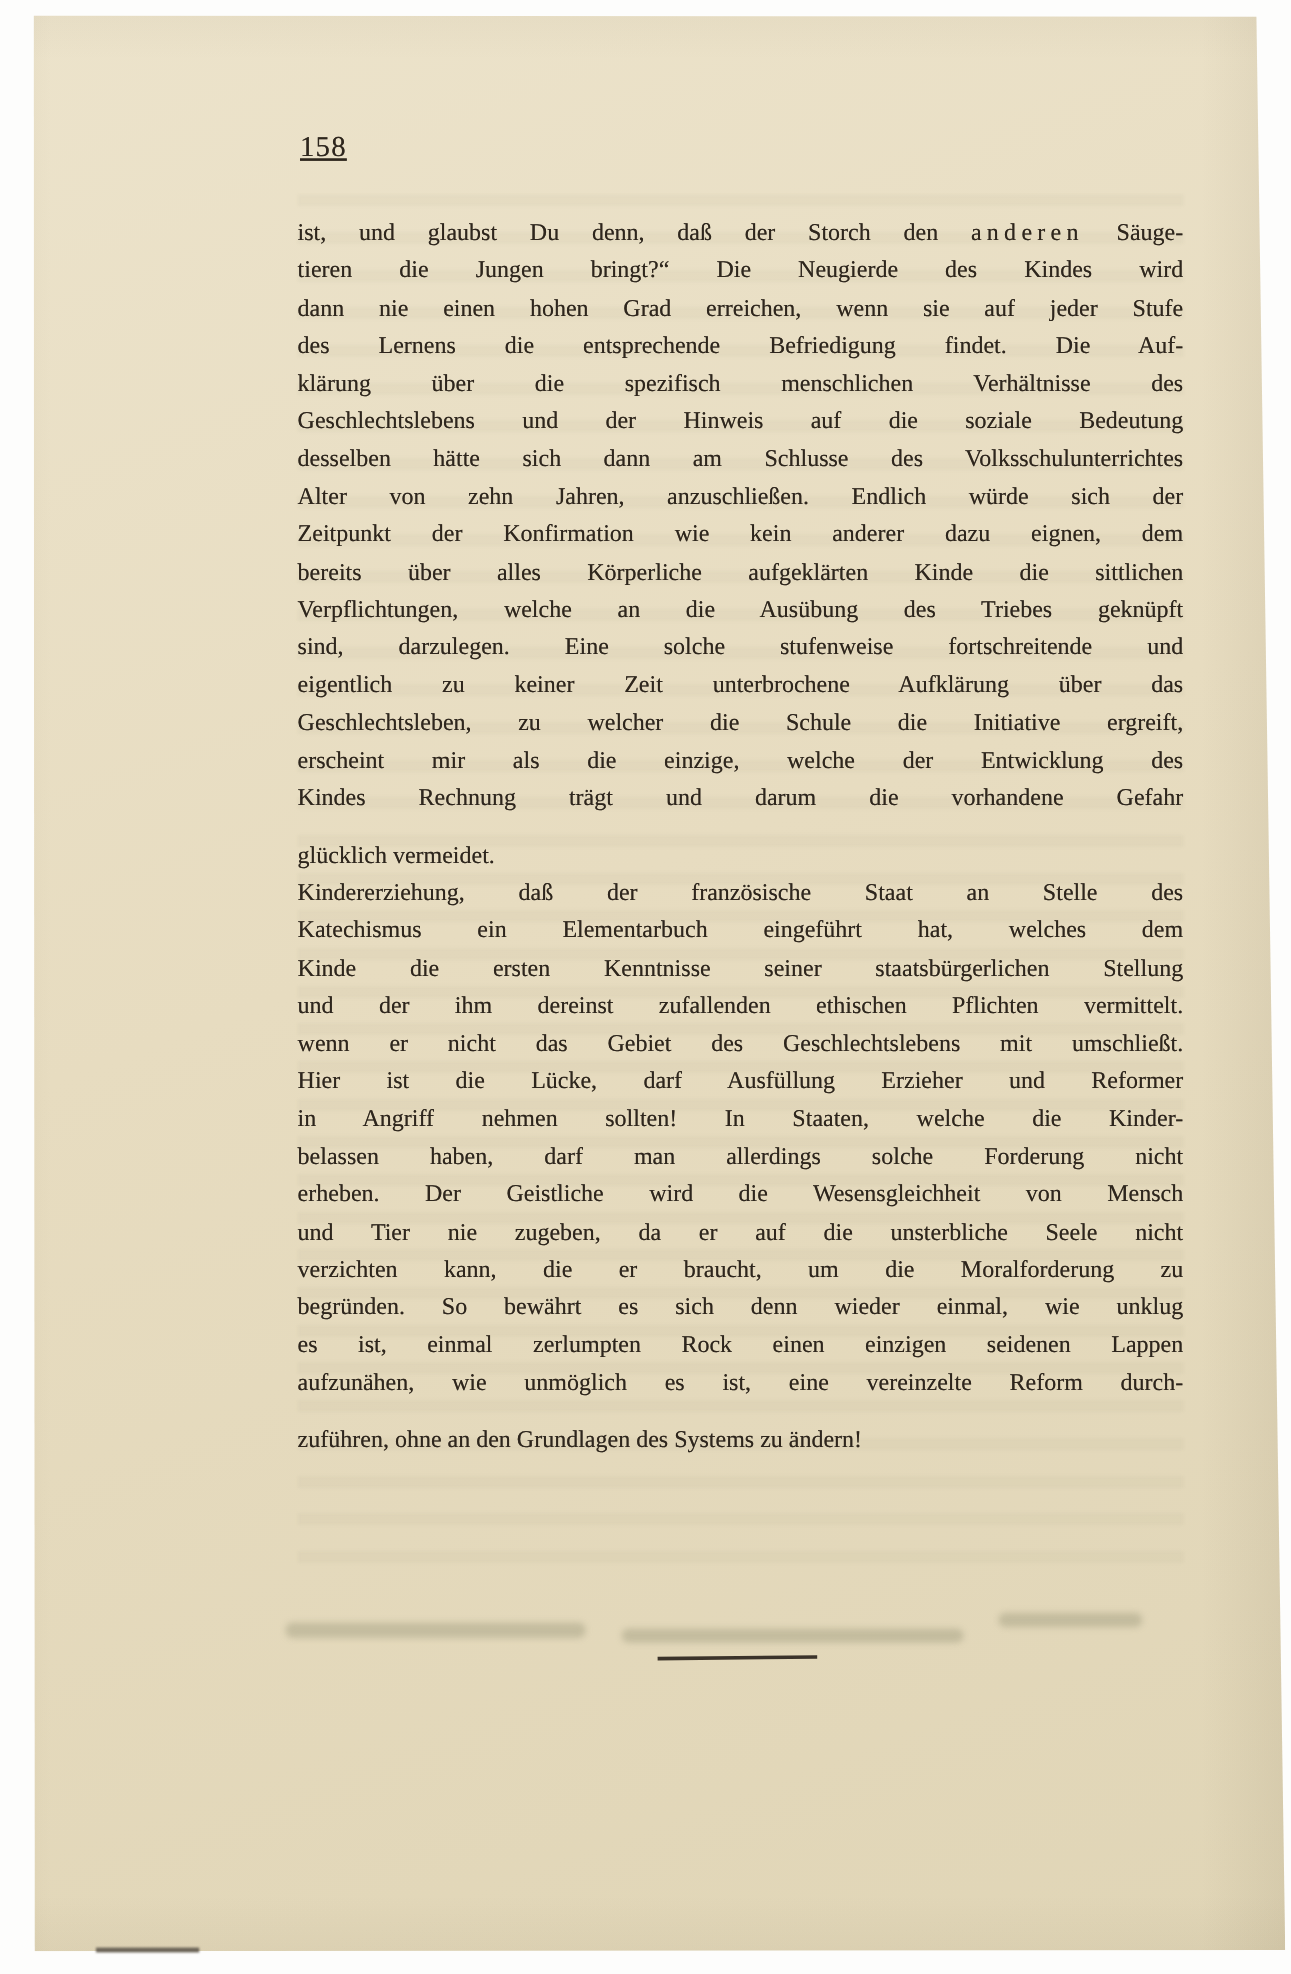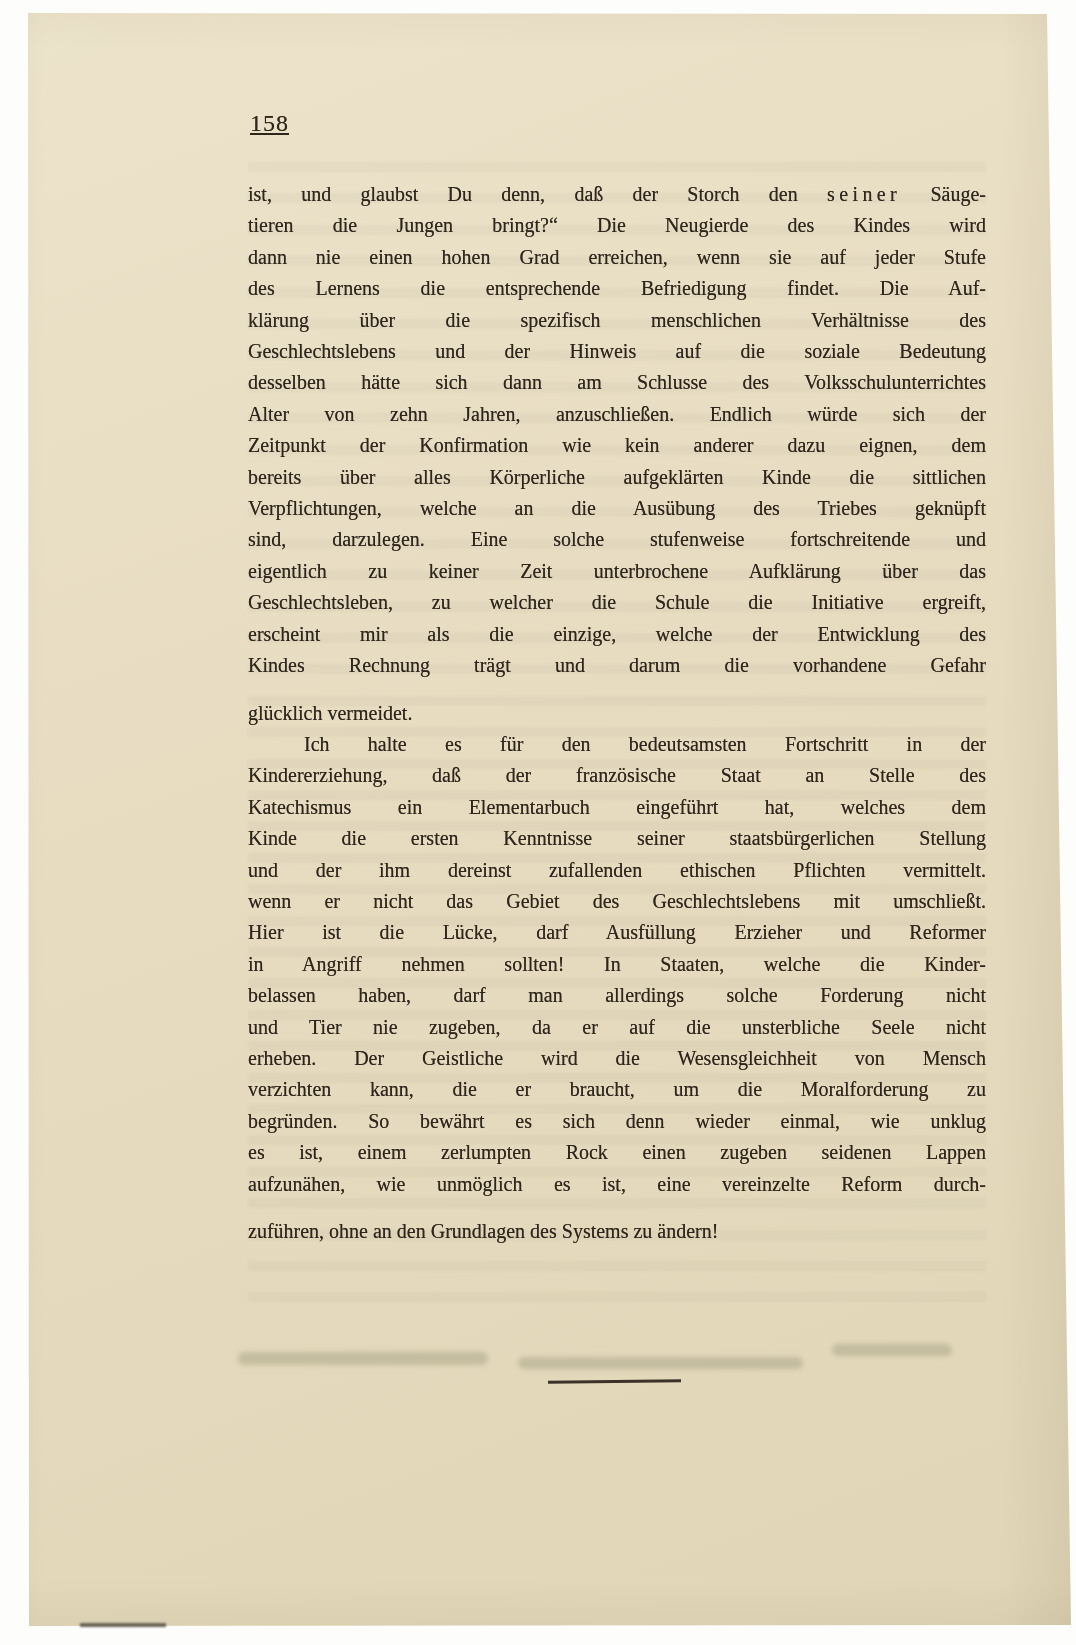--- a/index.html
+++ b/index.html
@@ -71,53 +71,52 @@
 
 <div class="scan">
   <div class="paper"></div>
 
   <div class="bleed-overlay"></div>
 
   <div class="page-number">158</div>
 
   <div class="text-block">
       <div class="paragraph">
-        <div class="line"><span>ist, und glaubst Du denn, daß der Storch den </span><span class="sp">seiner</span><span> Säuge-</span></div>
+        <div class="line"><span>ist, und glaubst Du denn, daß der Storch den </span><span class="sp">anderen</span><span> Säuge-</span></div>
         <div class="line"><span>tieren die Jungen bringt?“ Die Neugierde des Kindes wird</span></div>
         <div class="line"><span>dann nie einen hohen Grad erreichen, wenn sie auf jeder Stufe</span></div>
         <div class="line"><span>des Lernens die entsprechende Befriedigung findet. Die Auf-</span></div>
         <div class="line"><span>klärung über die spezifisch menschlichen Verhältnisse des</span></div>
         <div class="line"><span>Geschlechtslebens und der Hinweis auf die soziale Bedeutung</span></div>
         <div class="line"><span>desselben hätte sich dann am Schlusse des Volksschulunterrichtes</span></div>
         <div class="line"><span>Alter von zehn Jahren, anzuschließen. Endlich würde sich der</span></div>
         <div class="line"><span>Zeitpunkt der Konfirmation wie kein anderer dazu eignen, dem</span></div>
         <div class="line"><span>bereits über alles Körperliche aufgeklärten Kinde die sittlichen</span></div>
         <div class="line"><span>Verpflichtungen, welche an die Ausübung des Triebes geknüpft</span></div>
         <div class="line"><span>sind, darzulegen. Eine solche stufenweise fortschreitende und</span></div>
         <div class="line"><span>eigentlich zu keiner Zeit unterbrochene Aufklärung über das</span></div>
         <div class="line"><span>Geschlechtsleben, zu welcher die Schule die Initiative ergreift,</span></div>
         <div class="line"><span>erscheint mir als die einzige, welche der Entwicklung des</span></div>
         <div class="line"><span>Kindes Rechnung trägt und darum die vorhandene Gefahr</span></div>
         <div class="line last"><span>glücklich vermeidet.</span></div>
       </div>
       <div class="paragraph">
-        <div class="line indent"><span>Ich halte es für den bedeutsamsten Fortschritt in der</span></div>
         <div class="line"><span>Kindererziehung, daß der französische Staat an Stelle des</span></div>
         <div class="line"><span>Katechismus ein Elementarbuch eingeführt hat, welches dem</span></div>
         <div class="line"><span>Kinde die ersten Kenntnisse seiner staatsbürgerlichen Stellung</span></div>
         <div class="line"><span>und der ihm dereinst zufallenden ethischen Pflichten vermittelt.</span></div>
         <div class="line"><span>wenn er nicht das Gebiet des Geschlechtslebens mit umschließt.</span></div>
         <div class="line"><span>Hier ist die Lücke, darf Ausfüllung Erzieher und Reformer</span></div>
         <div class="line"><span>in Angriff nehmen sollten! In Staaten, welche die Kinder-</span></div>
         <div class="line"><span>belassen haben, darf man allerdings solche Forderung nicht</span></div>
+        <div class="line"><span>erheben. Der Geistliche wird die Wesensgleichheit von Mensch</span></div>
         <div class="line"><span>und Tier nie zugeben, da er auf die unsterbliche Seele nicht</span></div>
-        <div class="line"><span>erheben. Der Geistliche wird die Wesensgleichheit von Mensch</span></div>
         <div class="line"><span>verzichten kann, die er braucht, um die Moralforderung zu</span></div>
         <div class="line"><span>begründen. So bewährt es sich denn wieder einmal, wie unklug</span></div>
-        <div class="line"><span>es ist, einem zerlumpten Rock einen zugeben seidenen Lappen</span></div>
+        <div class="line"><span>es ist, einmal zerlumpten Rock einen einzigen seidenen Lappen</span></div>
         <div class="line"><span>aufzunähen, wie unmöglich es ist, eine vereinzelte Reform durch-</span></div>
         <div class="line last"><span>zuführen, ohne an den Grundlagen des Systems zu ändern!</span></div>
       </div>
     </div>
 
   <div class="bleed b1"></div>
   <div class="bleed b2"></div>
   <div class="bleed b3"></div>
 
   <div class="divider"></div>

